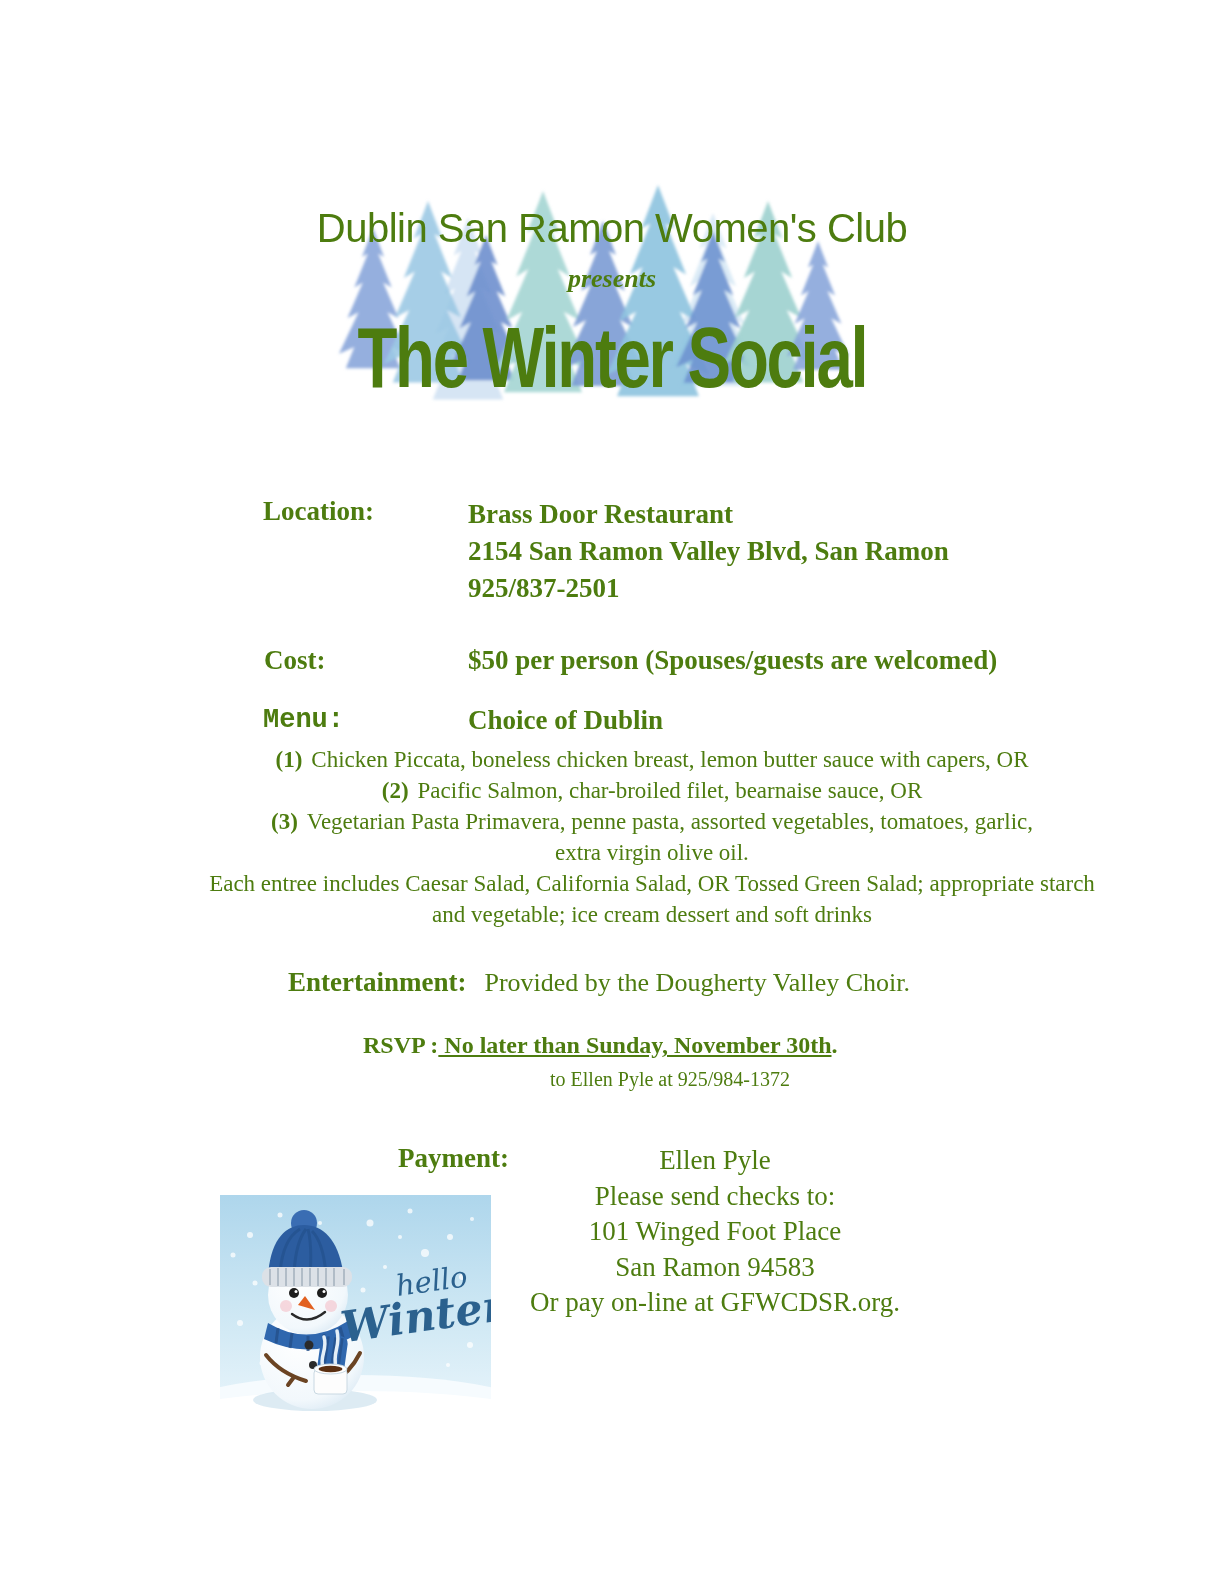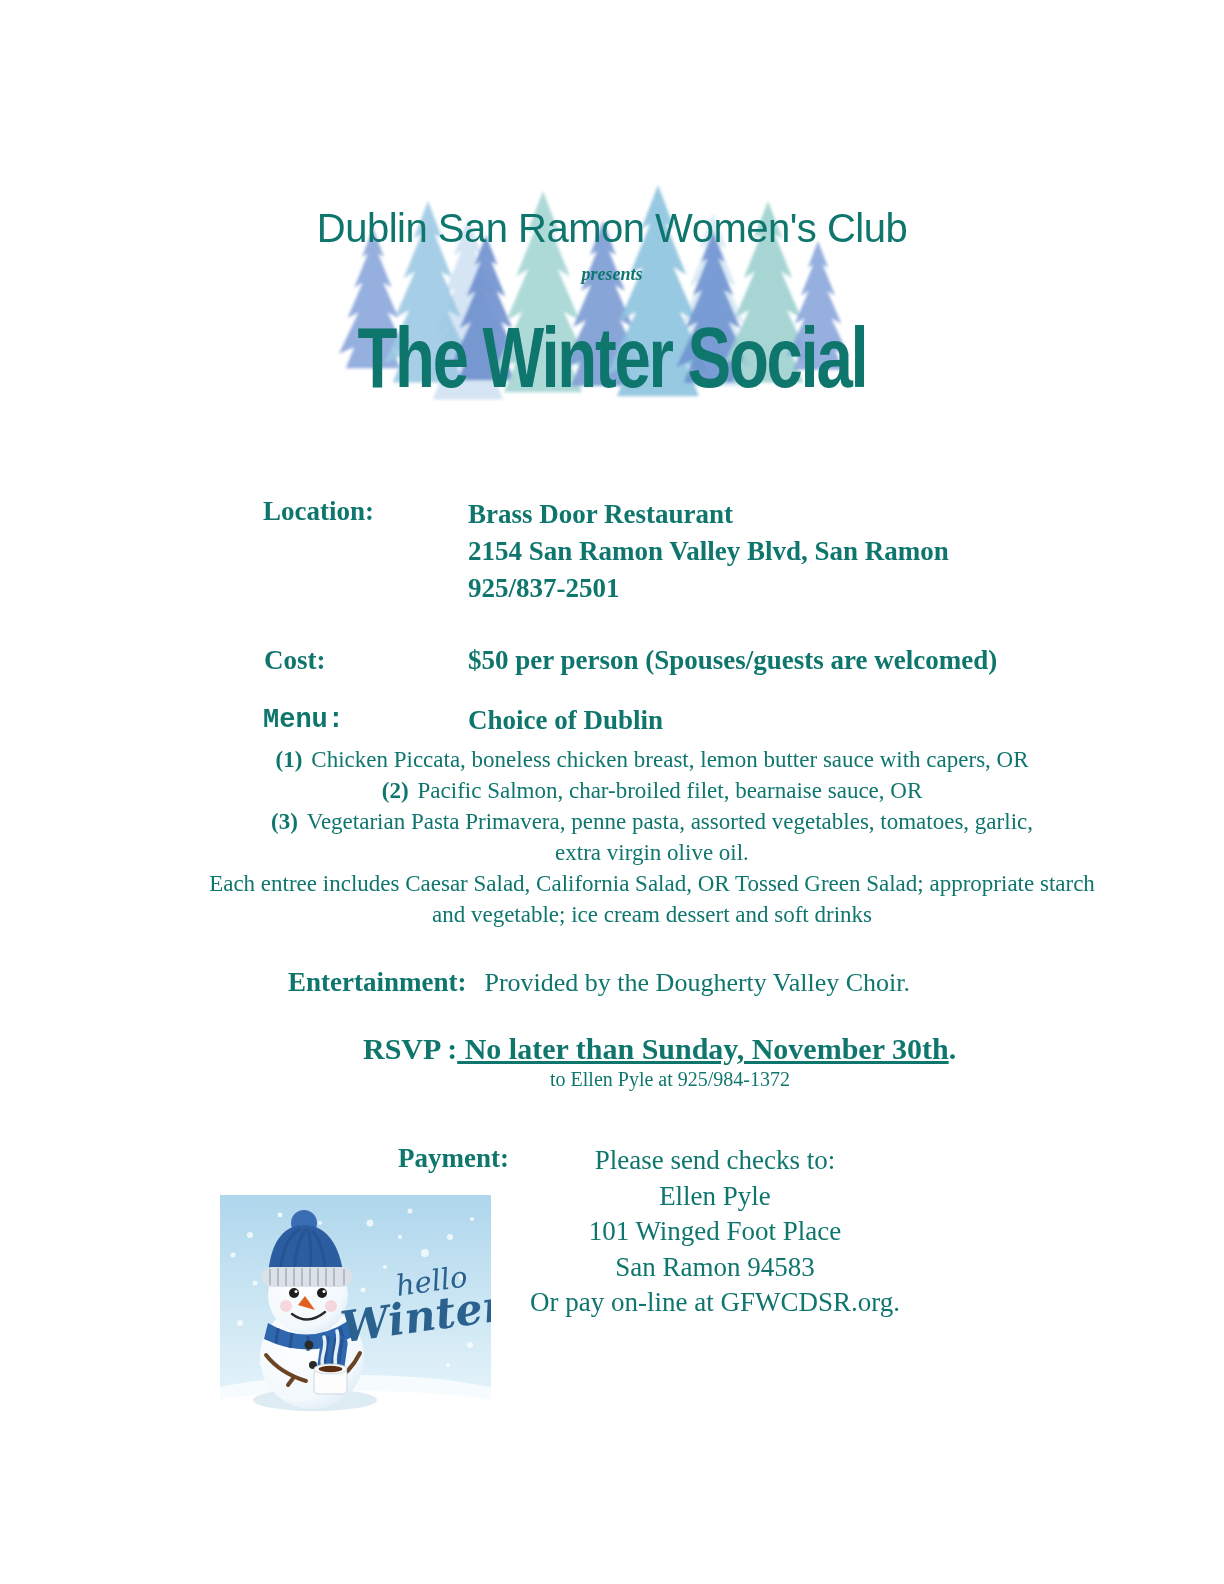--- a/index.html
+++ b/index.html
@@ -1,36 +1,36 @@
 <!DOCTYPE html>
 <html><head>
 <meta charset="utf-8">
 <style>
   html,body{margin:0;padding:0;background:#ffffff;}
   .page{
     position:relative;
     width:1224px;height:1584px;
     background:#ffffff;
     font-family:"Liberation Serif", serif;
-    color:#0f766e;
+    color:#4d7c0f;
     overflow:hidden;
   }
   .abs{position:absolute;}
   
   .trees-art{position:absolute;left:318px;top:183px;width:545px;height:228px;}
   .club-name{
     position:absolute;left:0;top:206px;width:1224px;
     text-align:center;
     font-family:"Liberation Sans", sans-serif;
     font-size:40px;font-weight:400;letter-spacing:-0.5px;
   }
   .presents{
     position:absolute;left:0;top:264px;width:1224px;text-align:center;
     font-family:"Liberation Serif", serif;
-    font-style:italic;font-weight:700;font-size:18px;
+    font-style:italic;font-weight:700;font-size:26px;
   }
   .event-title{
     position:absolute;left:0;top:308px;width:1224px;text-align:center;
     white-space:nowrap;
   }
   .event-title span{
     display:inline-block;
     font-family:"Liberation Sans", sans-serif;
     font-weight:700;font-size:86px;letter-spacing:-3px;
     transform:scaleX(0.76);transform-origin:center;
@@ -49,21 +49,21 @@
   
   .menu-block{
     left:12px;top:744px;width:1280px;text-align:center;
     font-size:23px;line-height:31px;
   }
   .menu-block .num{font-weight:700;}
   .menu-block .mi-text{margin-left:9px;}
   
   .ent-row{left:288px;top:967px;white-space:nowrap;text-align:center;}
   .ent-row .ent-val{font-size:26px;margin-left:18px;}
-  .rsvp-row{left:363px;top:1032px;font-weight:700;font-size:30px;white-space:nowrap;}
+  .rsvp-row{left:363px;top:1032px;font-weight:700;font-size:24px;white-space:nowrap;}
   .rsvp-row .deadline{text-decoration:underline;white-space:pre;}
   .rsvp-contact{left:550px;top:1068px;font-size:20px;white-space:nowrap;}
   
   .pay-label{left:398px;top:1143px;}
   .pay-lines{
     left:450px;top:1143px;width:530px;text-align:center;
     font-size:27px;line-height:35.5px;
   }
   
   .snowman-art{position:absolute;left:220px;top:1195px;width:271px;height:222px;}
@@ -128,22 +128,22 @@
     <span class="lbl">Entertainment:</span><span class="ent-val">Provided by the Dougherty Valley Choir.</span>
   </div>
 
   <div class="abs rsvp-row">
     <span>RSVP :</span><span class="deadline"> No later than Sunday, November 30th</span><span>.</span>
   </div>
   <div class="abs rsvp-contact">to Ellen Pyle at 925/984-1372</div>
 
   <div class="abs lbl pay-label">Payment:</div>
   <div class="abs pay-lines">
+    <div>Ellen Pyle</div>
     <div>Please send checks to:</div>
-    <div>Ellen Pyle</div>
     <div>101 Winged Foot Place</div>
     <div>San Ramon 94583</div>
     <div>Or pay on-line at GFWCDSR.org.</div>
   </div>
 
   <svg class="snowman-art" viewBox="0 0 271 222" aria-hidden="true">
     <defs>
       <linearGradient id="bgGrad" x1="0" y1="0" x2="0" y2="1">
         <stop offset="0" stop-color="#aed6ec"></stop>
         <stop offset="0.55" stop-color="#cfe8f4"></stop>

